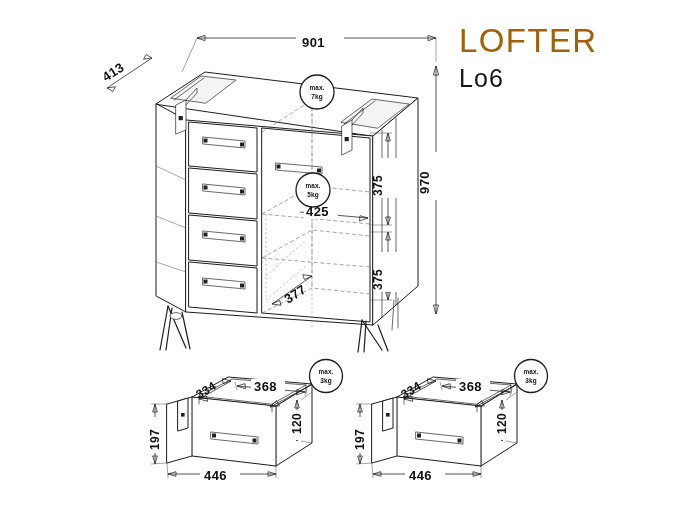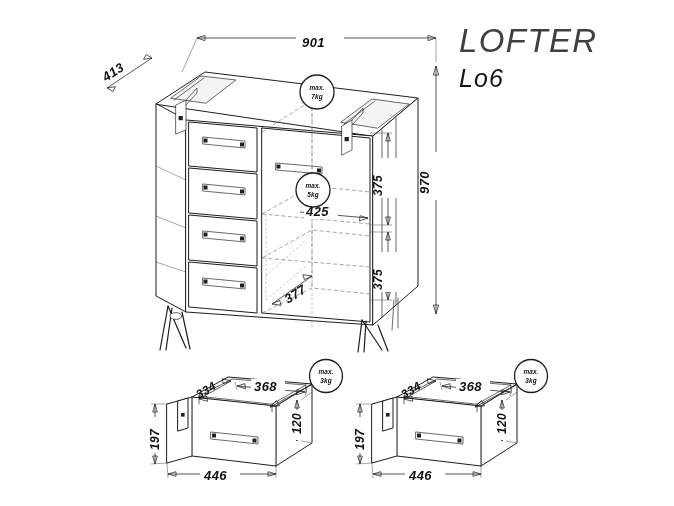--- a/index.html
+++ b/index.html
@@ -1,36 +1,36 @@
 <!DOCTYPE html>
 <html><head>
 <meta charset="utf-8">
 <style>
   html,body{margin:0;padding:0;background:#ffffff;}
   body{width:674px;height:506px;overflow:hidden;
        font-family:"Liberation Sans",sans-serif;color:#1a1a1a;}
-  #sheet{position:relative;width:674px;height:506px;background:#fff;font-style:italic;}
+  #sheet{position:relative;width:674px;height:506px;background:#fff;}
   svg{position:absolute;top:0;left:0;}
   .ln{fill:none;stroke:#1d1d1d;stroke-width:1;stroke-linecap:round;stroke-linejoin:round;}
   .ln-thin{fill:none;stroke:#2a2a2a;stroke-width:.7;stroke-linecap:round;stroke-linejoin:round;}
   .ln-hair{fill:none;stroke:#555;stroke-width:.5;}
   .dash{fill:none;stroke:#6a6a6a;stroke-width:.6;stroke-dasharray:4 2.5;}
   .dashfine{fill:none;stroke:#8a8a8a;stroke-width:.5;stroke-dasharray:2.5 2;}
   .dim{fill:none;stroke:#1d1d1d;stroke-width:.75;}
   .ext{fill:none;stroke:#4a4a4a;stroke-width:.5;}
   .fillw{fill:#ffffff;}
   .fillg{fill:#f4f4f4;}
   .leg{fill:none;stroke:#1d1d1d;stroke-width:1.2;stroke-linecap:round;}
   .badge{fill:#ffffff;stroke:#1d1d1d;stroke-width:1.3;}
   text{font-family:"Liberation Sans",sans-serif;fill:#111;}
   .dimtxt{font-size:13px;font-weight:700;letter-spacing:.4px;}
   .dimtxt-sm{font-size:12px;font-weight:700;letter-spacing:.3px;}
   .badgetxt{font-size:6.4px;font-weight:600;text-anchor:middle;letter-spacing:.1px;}
   .title{position:absolute;left:459px;top:24px;line-height:1;}
-  .title .t1{font-size:33px;letter-spacing:1.4px;font-weight:400;color:#404040;text-align:right;}
+  .title .t1{font-size:33px;letter-spacing:1.4px;font-weight:400;color:#a16207;text-align:right;}
   .title .t2{font-size:25px;letter-spacing:1.1px;font-weight:400;color:#161616;margin-top:9px;}
 </style>
 </head>
 <body>
 
 <div id="sheet">
 
   <svg width="674" height="506" viewBox="0 0 674 506">
 
     <g>

